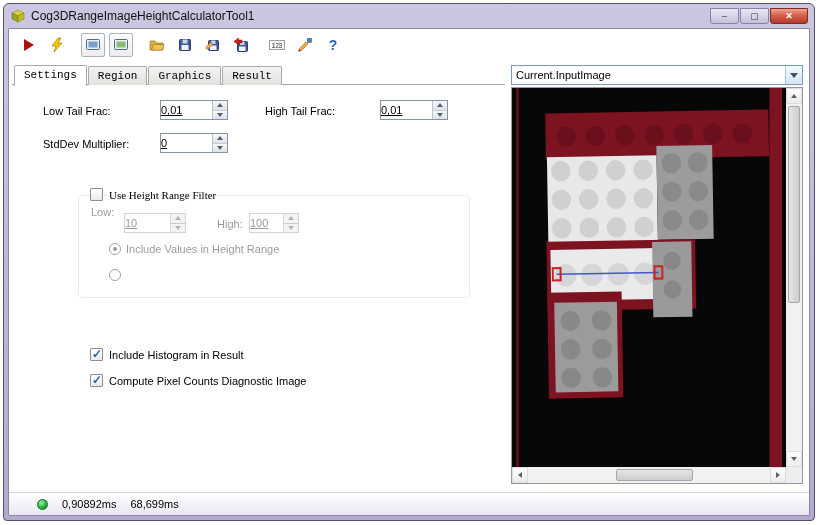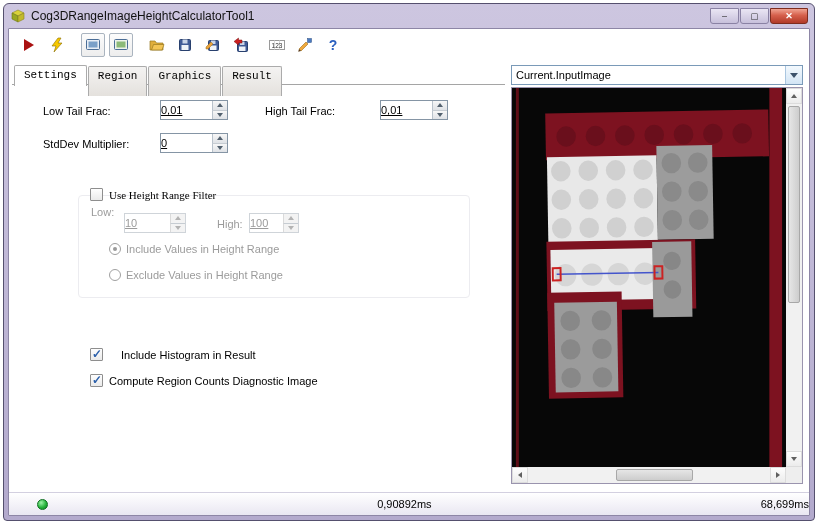--- a/index.html
+++ b/index.html
@@ -29,21 +29,21 @@
   .tbtn { width:24px; height:24px; display:flex; align-items:center; justify-content:center; border:1px solid transparent; border-radius:2px; }
   .tbtn.framed { border:1px solid #aab4bf; background:linear-gradient(#fcfcfc,#ededed); }
   .tbtn.gap { margin-left:8px; }
   .help-q { color:#2a5fbf; font-weight:bold; font-size:14px; }
 
   
   .main { flex:1; display:flex; min-height:0; padding-bottom:8px; }
   .left-panel { width:496px; flex:0 0 496px; display:flex; flex-direction:column; padding:4px 0 0 3px; }
   .tabs { display:flex; height:20px; padding-left:2px; position:relative; z-index:2;font-family:Liberation Mono, monospace; }
   .tab { padding:3px 9px 0 9px; margin-right:1px; border:1px solid #ababab; border-bottom:none;
-         border-radius:2px 2px 0 0; background:linear-gradient(#f4f3f2,#e4e1dd); font-size:11px; height:30px; margin-top:1px; }
+         border-radius:2px 2px 0 0; background:linear-gradient(#f4f3f2,#e4e1dd); font-size:11px; height:19px; margin-top:1px; }
   .tab.active { background:#fff; height:21px; margin-top:0; position:relative; z-index:3; }
   .tab-content { position:relative; flex:1; background:#fff; border-top:1px solid #a5a5a5; margin-top:-1px; z-index:1; }
 
   .lbl { position:absolute; white-space:nowrap; }
   .lbl.dis { color:#9b9b9b; }
 
   .num { position:absolute; height:20px; display:flex; border:1px solid #8595a5; background:#fff; }
   .num .val { flex:1; text-align:left; padding:3px 3px 0 0; overflow:hidden;text-decoration:underline; }
   .num .btns { width:15px; display:flex; flex-direction:column; }
   .num .btns span { flex:1; display:flex; align-items:center; justify-content:center;
@@ -88,21 +88,21 @@
   .tri-dn { border-left:3px solid transparent; border-right:3px solid transparent; border-top:4px solid #606060; }
   .tri-lf { border-top:3px solid transparent; border-bottom:3px solid transparent; border-right:4px solid #606060; }
   .tri-rt { border-top:3px solid transparent; border-bottom:3px solid transparent; border-left:4px solid #606060; }
   .vthumb { position:absolute; left:2px; right:2px; top:18px; height:52%;
             background:linear-gradient(90deg,#e6e6e6,#cdcdcd); border:1px solid #a8a8a8; border-radius:2px; }
   .hthumb { position:absolute; top:2px; bottom:2px; left:38%; width:28%;
             background:linear-gradient(#e6e6e6,#cdcdcd); border:1px solid #a8a8a8; border-radius:2px; }
 
   
   .statusbar { flex:0 0 23px; display:flex; align-items:center; gap:14px; padding-left:28px;
-               border-top:1px solid #d3d0e0; background:linear-gradient(#ffffff,#e9e7f2);justify-content:space-between; }
+               border-top:1px solid #d3d0e0; background:linear-gradient(#ffffff,#e9e7f2); }
   .led { width:11px; height:11px; border-radius:50%;
          background:radial-gradient(circle at 35% 30%, #9df2a7, #27b43c 55%, #0d7a22); border:1px solid #0c6e1e; }
   .t2 { margin-left:0; }
 </style>
 </head>
 <body>
 
 <div class="screen">
   <div class="window">
 
@@ -257,26 +257,25 @@
               <span class="val">100</span>
               <span class="btns">
                   <span class="up"></span>
                   <span class="down"></span>
                 </span>
             </div>
 
             <span class="rb selected" style="left:97px; top:158px;"></span>
             <span class="lbl dis" style="left:114px; top:158px;">Include Values in Height Range</span>
             <span class="rb" style="left:97px; top:184px;"></span>
-            <span class="lbl dis" style="left:114px; top:184px;">Exclude Values in Height Range</span>
 
             <span class="cb checked" style="left:78px; top:263px;"></span>
-            <span class="lbl" style="left:109px; top:264px;">Include Histogram in Result</span>
+            <span class="lbl" style="left:97px; top:264px;">Include Histogram in Result</span>
             <span class="cb checked" style="left:78px; top:289px;"></span>
-            <span class="lbl" style="left:97px; top:290px;">Compute Region Counts Diagnostic Image</span>
+            <span class="lbl" style="left:97px; top:290px;">Compute Pixel Counts Diagnostic Image</span>
           </div>
         </div>
 
         <div class="right-panel">
           <div class="combo">
             <span class="combo-text">Current.InputImage</span>
             <span class="combo-arrow"></span>
           </div>
 
           <div class="image-frame">

